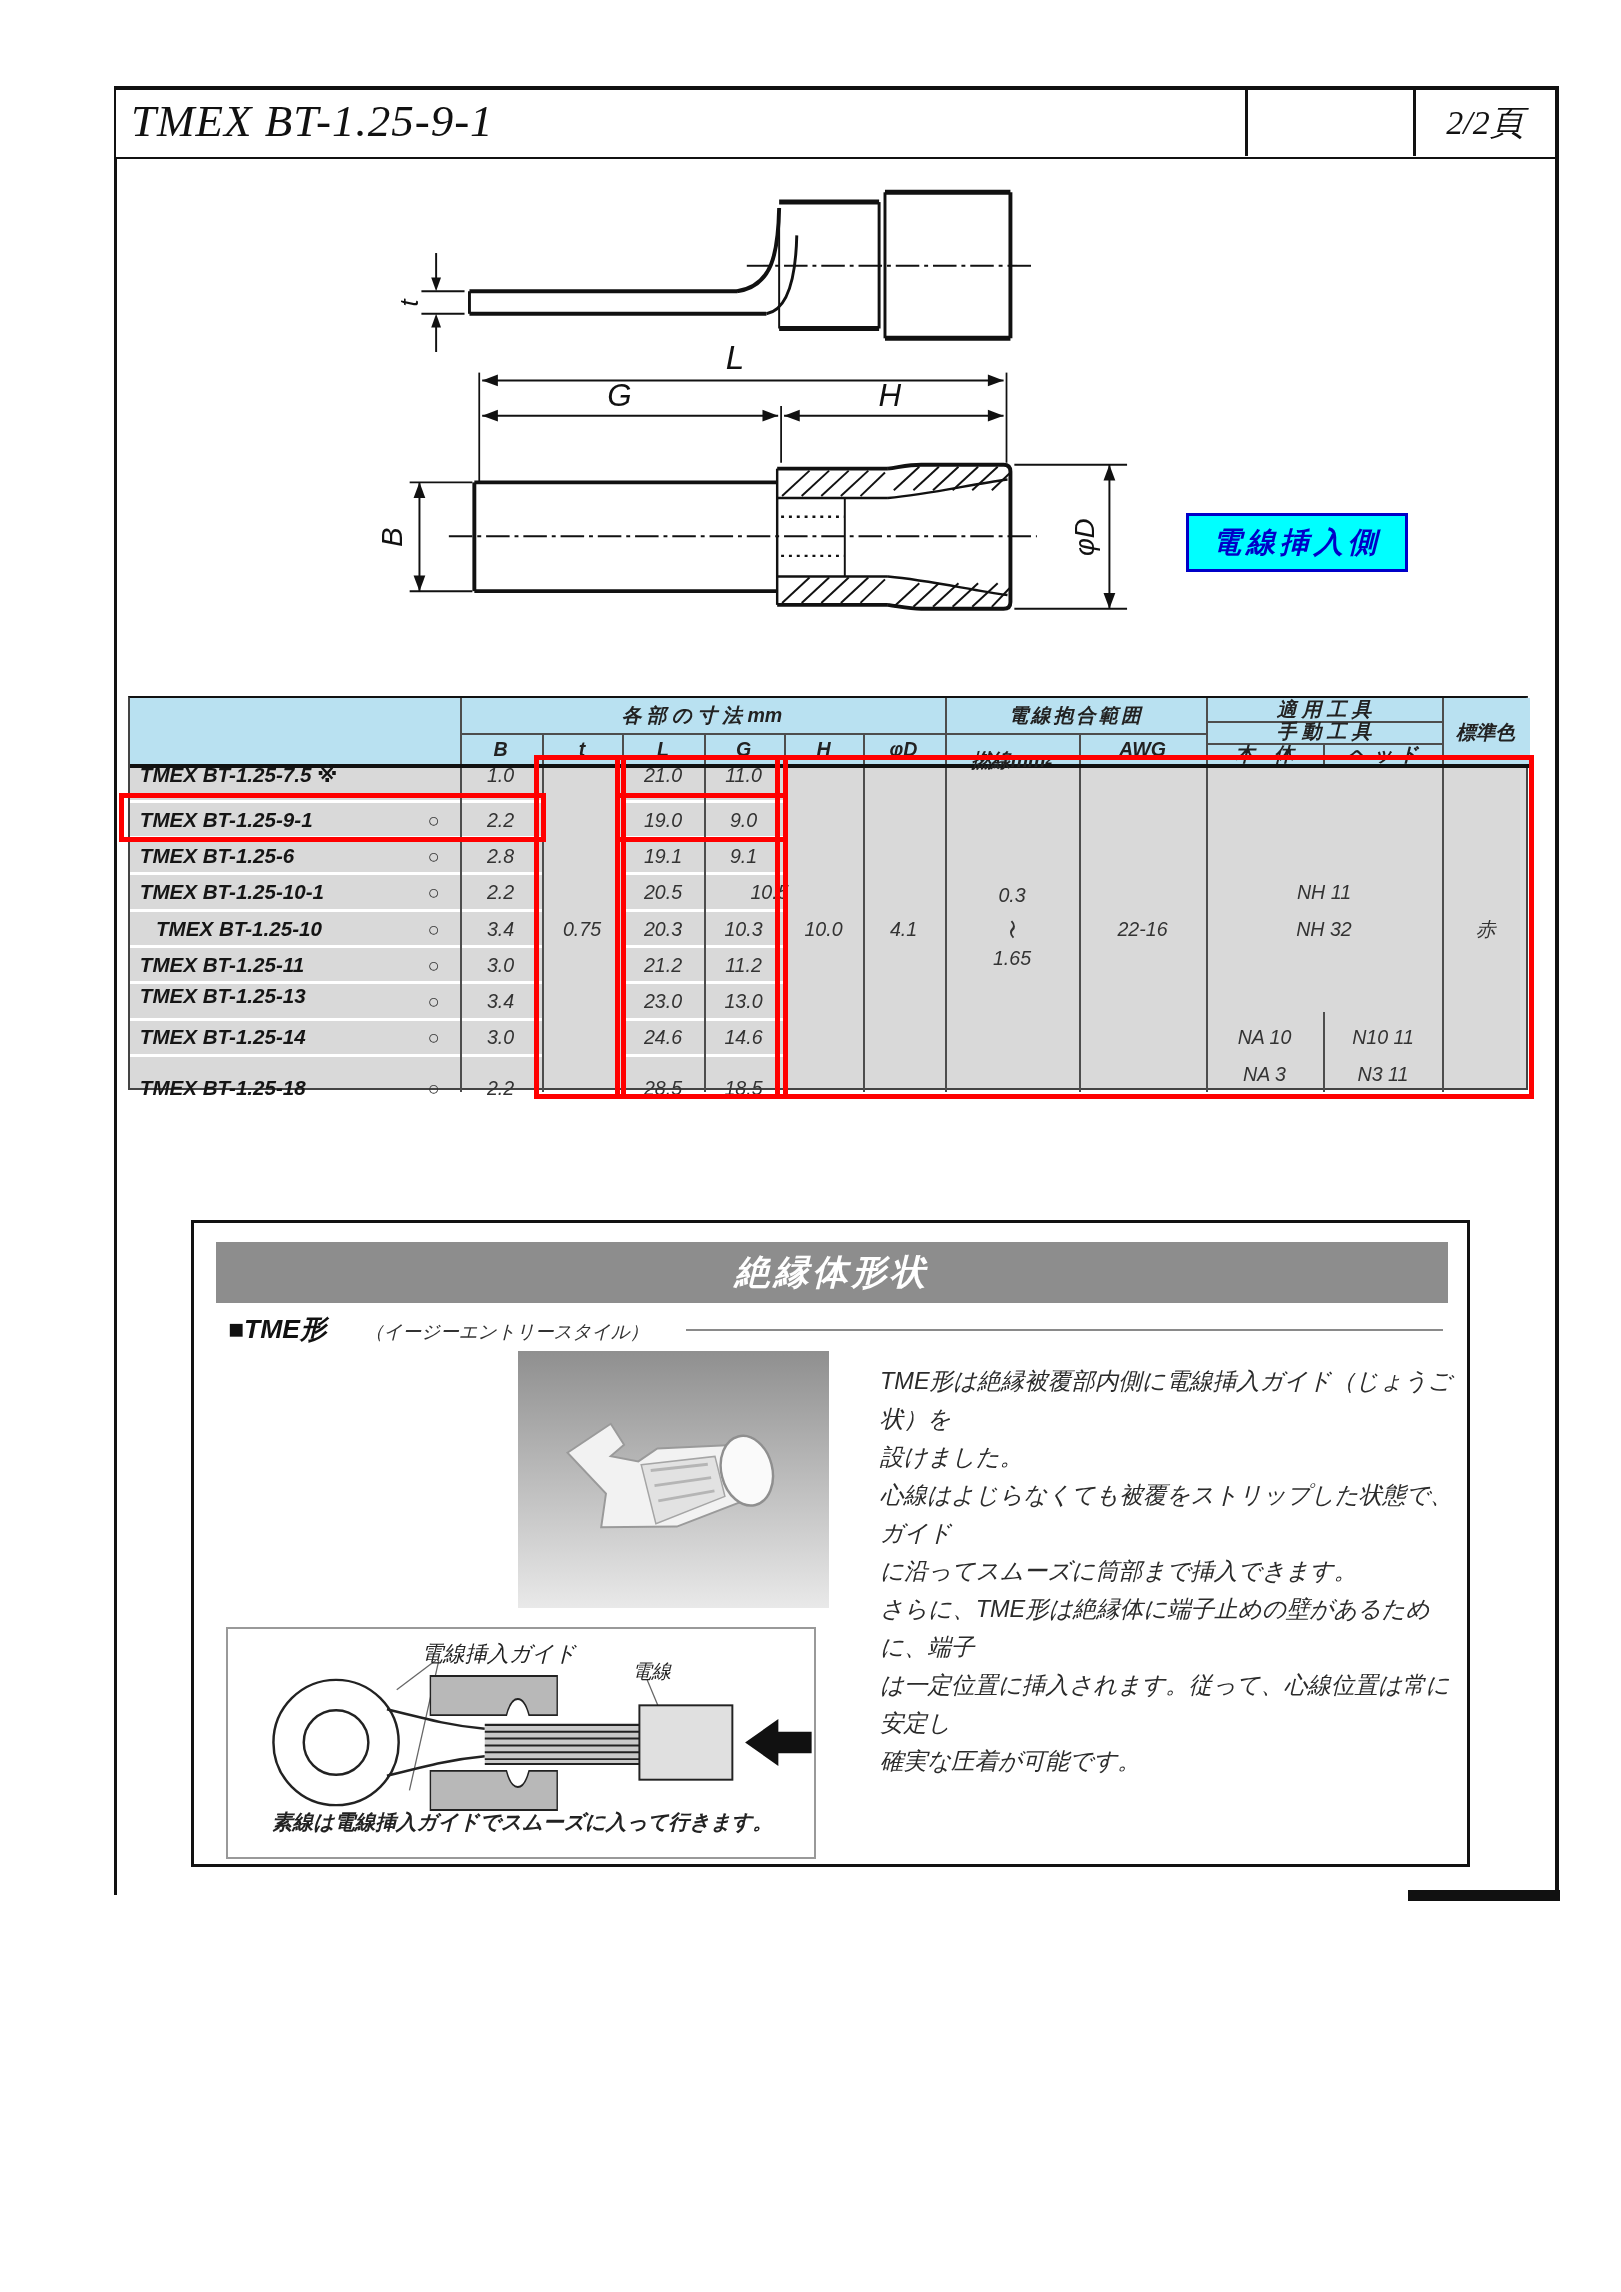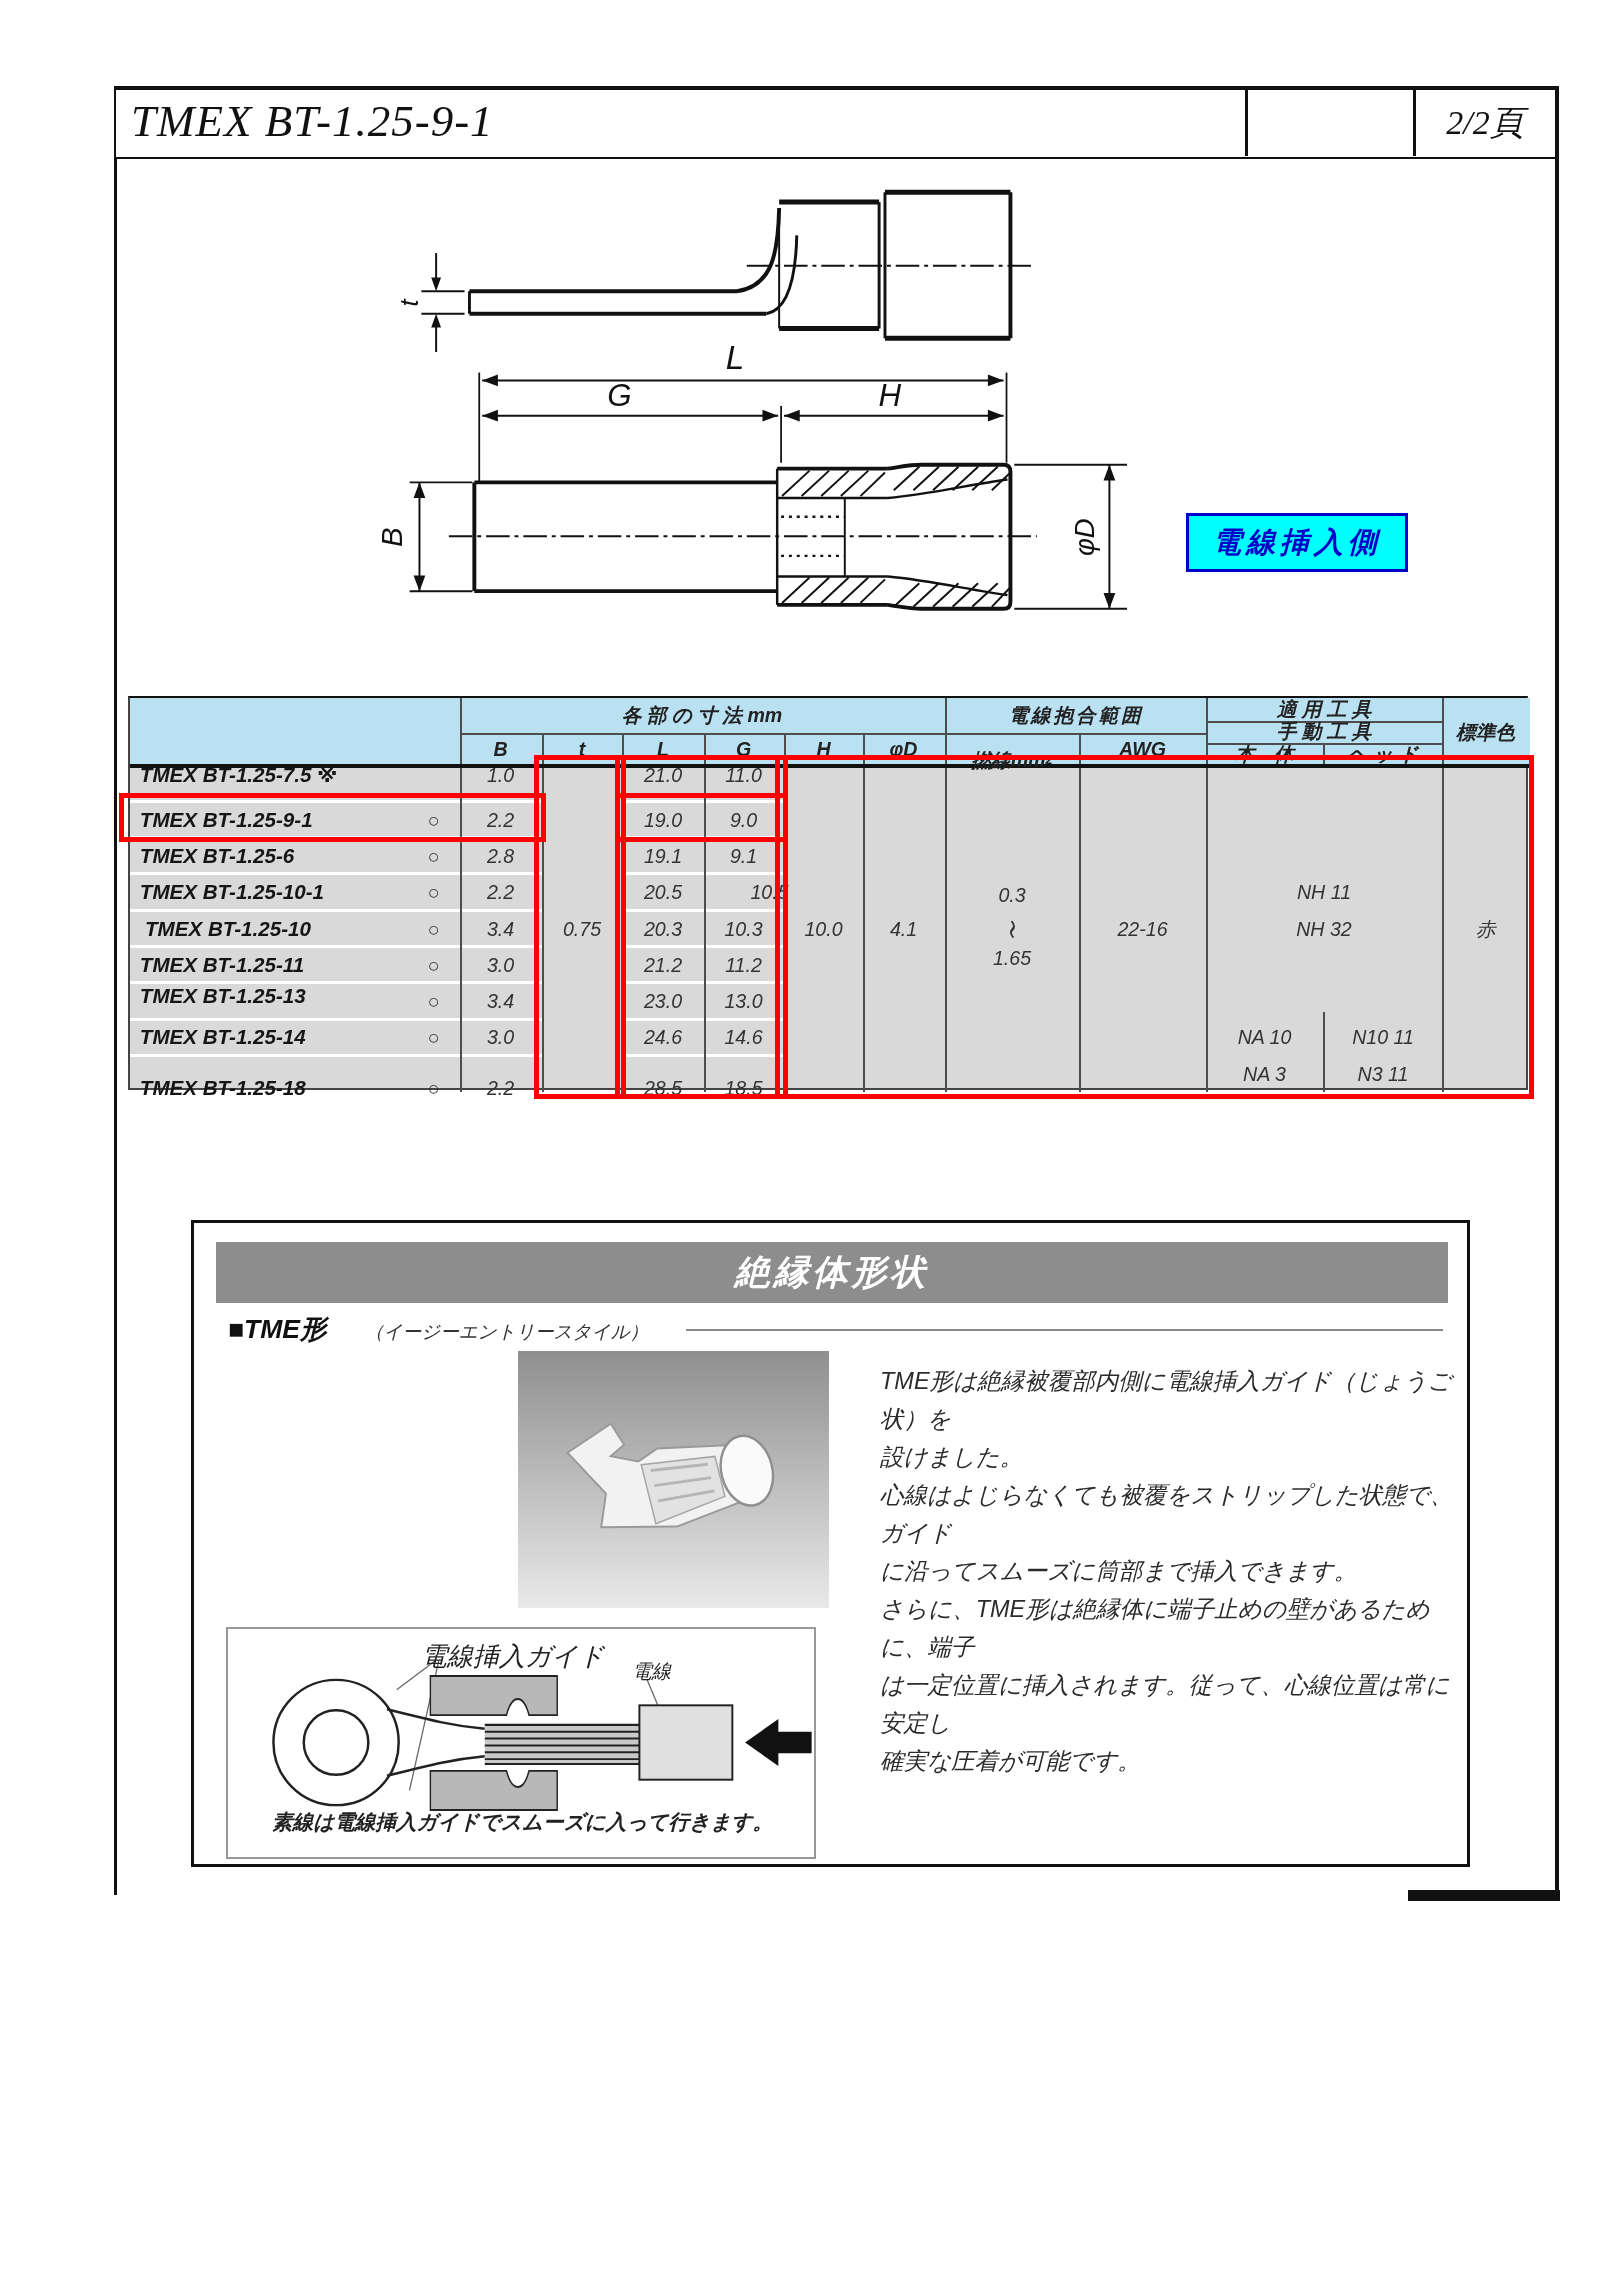--- a/index.html
+++ b/index.html
@@ -38,21 +38,21 @@
   
   .section-box{left:191px;top:1220px;width:1279px;height:647px;border:3.9px solid #111;box-sizing:border-box;background:#fff;}
   .section-bar{left:216px;top:1242px;width:1232px;height:61px;background:#8d8d8d;display:flex;align-items:center;justify-content:center;
                color:#fff;font-size:35px;font-weight:bold;letter-spacing:3.9px;}
   .tme-label{left:228px;top:1311px;font-size:26.5px;font-weight:bold;color:#111;white-space:nowrap;}
   .tme-note{left:365px;top:1319px;font-size:18.6px;color:#333;white-space:nowrap;}
   .tme-rule{left:686px;top:1329px;width:757px;height:2px;background:#8a8a8a;}
   .photo{left:518px;top:1351px;width:311px;height:257px;background:linear-gradient(#8f8f8f,#e9e9e9);}
   .para{left:880px;top:1362px;width:578px;font-size:23.5px;line-height:38px;color:#2b2b2b;white-space:pre-line;}
   .ring-box{left:226px;top:1627px;width:590px;height:232px;border:2px solid #999;box-sizing:border-box;background:#fff;}
-  .guide-label{left:421px;top:1639px;font-size:26px;color:#222;white-space:nowrap;}
+  .guide-label{left:421px;top:1639px;font-size:22px;color:#222;white-space:nowrap;}
   .wire-label{left:632px;top:1658px;font-size:19.6px;color:#222;white-space:nowrap;}
   .diag-caption{left:245px;top:1808px;width:555px;text-align:center;font-size:20.6px;font-weight:bold;color:#222;white-space:nowrap;}
 </style>
 </head>
 <body>
 
 <div class="page">
 
   <div class="abs border-left"></div>
   <div class="abs border-right"></div>
@@ -257,21 +257,21 @@
       <div class="abs cellt dfont" style="left:574px;top:0;width:79px;height:36px">9.1</div>
     </div>
     <div class="abs" style="left:0;top:176px;width:1400px;height:36px">
       <div class="abs nfont" style="left:9.8px;top:5.9px"><span>TMEX BT-1.25-10-1</span></div>
       <div class="abs cellt dfont" style="left:284px;top:0;width:39px;height:36px">○</div>
       <div class="abs cellt dfont" style="left:330px;top:0;width:81px;height:36px">2.2</div>
       <div class="abs cellt dfont" style="left:492px;top:0;width:82px;height:36px">20.5</div>
       <div class="abs cellt dfont" style="left:600px;top:0;width:79px;height:36px">10.5</div>
     </div>
     <div class="abs" style="left:0;top:213px;width:1400px;height:36px">
-      <div class="abs nfont" style="left:15px;top:5.9px"><span>TMEX BT-1.25-10</span></div>
+      <div class="abs nfont" style="left:26px;top:5.9px"><span>TMEX BT-1.25-10</span></div>
       <div class="abs cellt dfont" style="left:284px;top:0;width:39px;height:36px">○</div>
       <div class="abs cellt dfont" style="left:330px;top:0;width:81px;height:36px">3.4</div>
       <div class="abs cellt dfont" style="left:492px;top:0;width:82px;height:36px">20.3</div>
       <div class="abs cellt dfont" style="left:574px;top:0;width:79px;height:36px">10.3</div>
     </div>
     <div class="abs" style="left:0;top:249px;width:1400px;height:36px">
       <div class="abs nfont" style="left:9.8px;top:5.9px"><span>TMEX BT-1.25-11</span></div>
       <div class="abs cellt dfont" style="left:284px;top:0;width:39px;height:36px">○</div>
       <div class="abs cellt dfont" style="left:330px;top:0;width:81px;height:36px">3.0</div>
       <div class="abs cellt dfont" style="left:492px;top:0;width:82px;height:36px">21.2</div>

